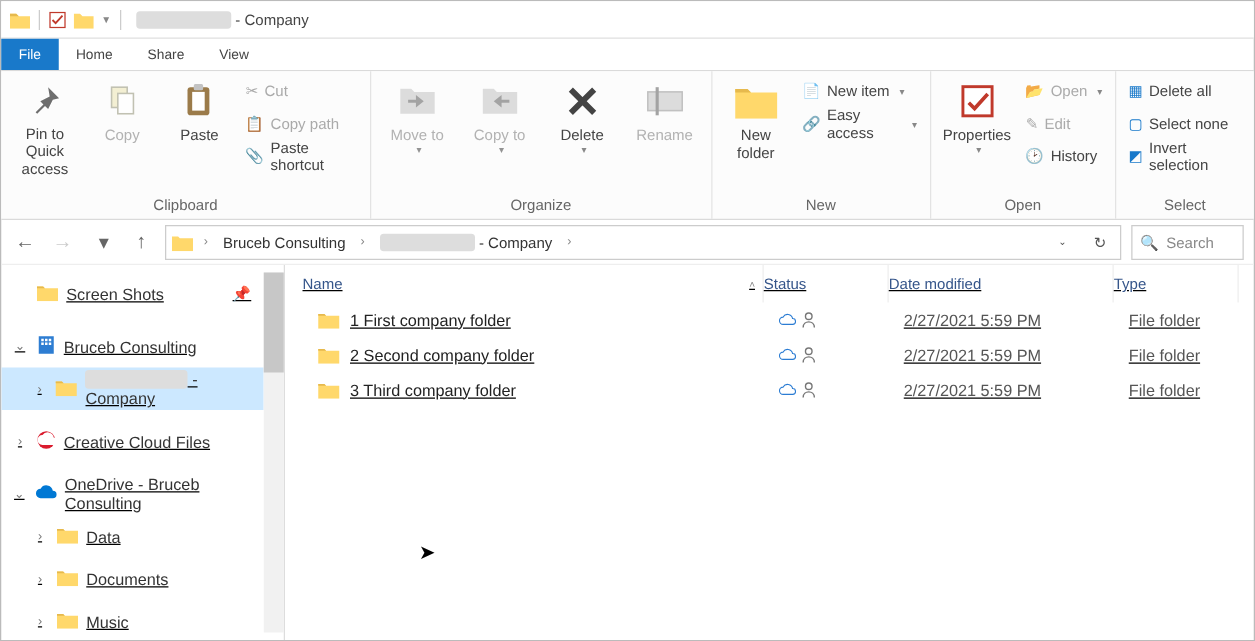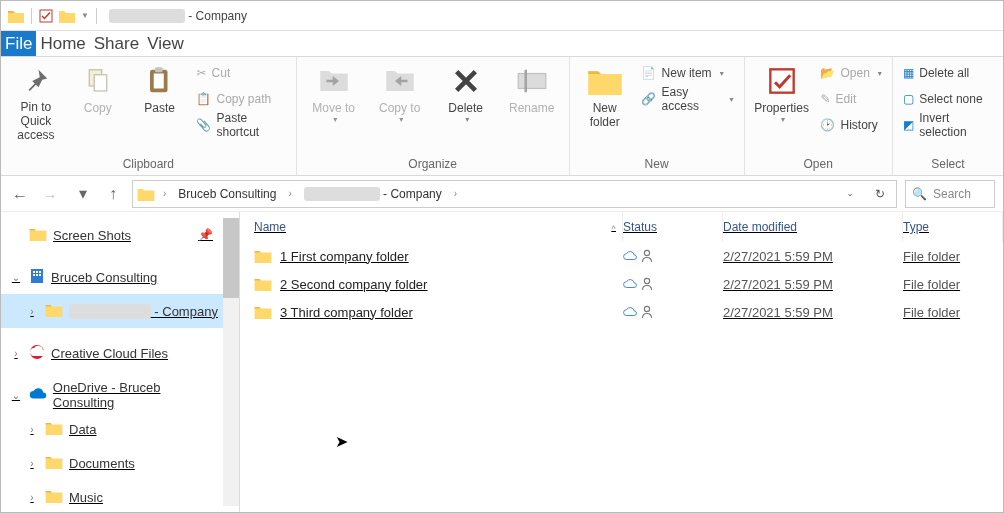--- a/index.html
+++ b/index.html
@@ -8,21 +8,21 @@
     
     
     .title-bar { height: 30px; display: flex; align-items: center; padding: 0 4px; background: #fff; border-bottom: 1px solid #e0e0e0; }
     .title-bar .tb-icon { display: inline-flex; align-items: center; margin: 0 3px; }
     .title-bar .sep { width: 1px; height: 16px; background: #ccc; margin: 0 4px; }
     .title-bar .title-text { margin-left: 8px; color: #444; font-size: 12px; }
     .redacted { background: #ddd; border-radius: 3px; color: transparent; padding: 0px 4px; }
     
     
     .menu-bar { height: 26px; display: flex; align-items: stretch; border-bottom: 1px solid #dadada; }
-    .menu-item { padding: 0 4px; display: flex; align-items: center; font-size: 17px; color: #444; cursor: pointer; }
+    .menu-item { padding: 0 14px; display: flex; align-items: center; font-size: 11px; color: #444; cursor: pointer; }
     .menu-item.file { background: #1979ca; color: #fff; }
     
     
     .ribbon { height: 119px; display: flex; border-bottom: 1px solid #dadada; background: #fcfcfc; }
     .rgroup { display: flex; flex-direction: column; align-items: center; border-right: 1px solid #e3e3e3; padding: 4px 6px 0 6px; }
     .rgroup-body { display: flex; flex: 1; align-items: flex-start; gap: 4px; }
     .rgroup-label { font-size: 12px; color: #666; padding: 2px 0 4px 0; }
     .rbtn-big { display: flex; flex-direction: column; align-items: center; justify-content: flex-start; width: 62px; height: 84px; padding: 3px 2px; cursor: pointer; text-align: center; font-size: 12px; color: #444; border-radius: 2px; }
     .rbtn-big .bicon { width: 34px; height: 34px; display: flex; align-items: center; justify-content: center; margin-bottom: 3px; }
     .rbtn-big.disabled { color: #aaa; opacity: .9; }
@@ -57,21 +57,21 @@
     .filelist { flex: 1; display: flex; flex-direction: column; }
     .cols { height: 30px; display: flex; align-items: center; font-size: 12px; color: #35558a; }
     .col-name { width: 383px; padding-left: 14px; }
     .col-status { width: 100px; }
     .col-date { width: 180px; }
     .col-type { width: 100px; }
     .sort { font-size: 8px; color: #888; margin-left: auto; margin-right: 6px; }
     .col { display: flex; align-items: center; border-right: 1px solid #eee; height:100%; }
     .rows-area { flex: 1; }
     .frow { height: 28px; display: flex; align-items: center; font-size: 13px; color: #333; cursor: pointer; }
-    .frow .col-name { display: flex; align-items: center; gap: 8px; color:#222;}
+    .frow .col-name { display: flex; align-items: center; gap: 8px; color:#222;margin-left:12px;}
     .frow .col-status { color: #2b7cd3; display: flex; gap: 4px; align-items:center;}
     .frow .col-date, .frow .col-type { color: #555; }
     
     
     .folder-icon { width: 18px; height: 14px; display: inline-block; }
     .folder-icon svg { width: 100%; height: 100%; }
     .cursor { position: absolute; left: 335px; top: 432px; font-size: 16px; pointer-events:none;}
   </style>
 </head>
 <body>

